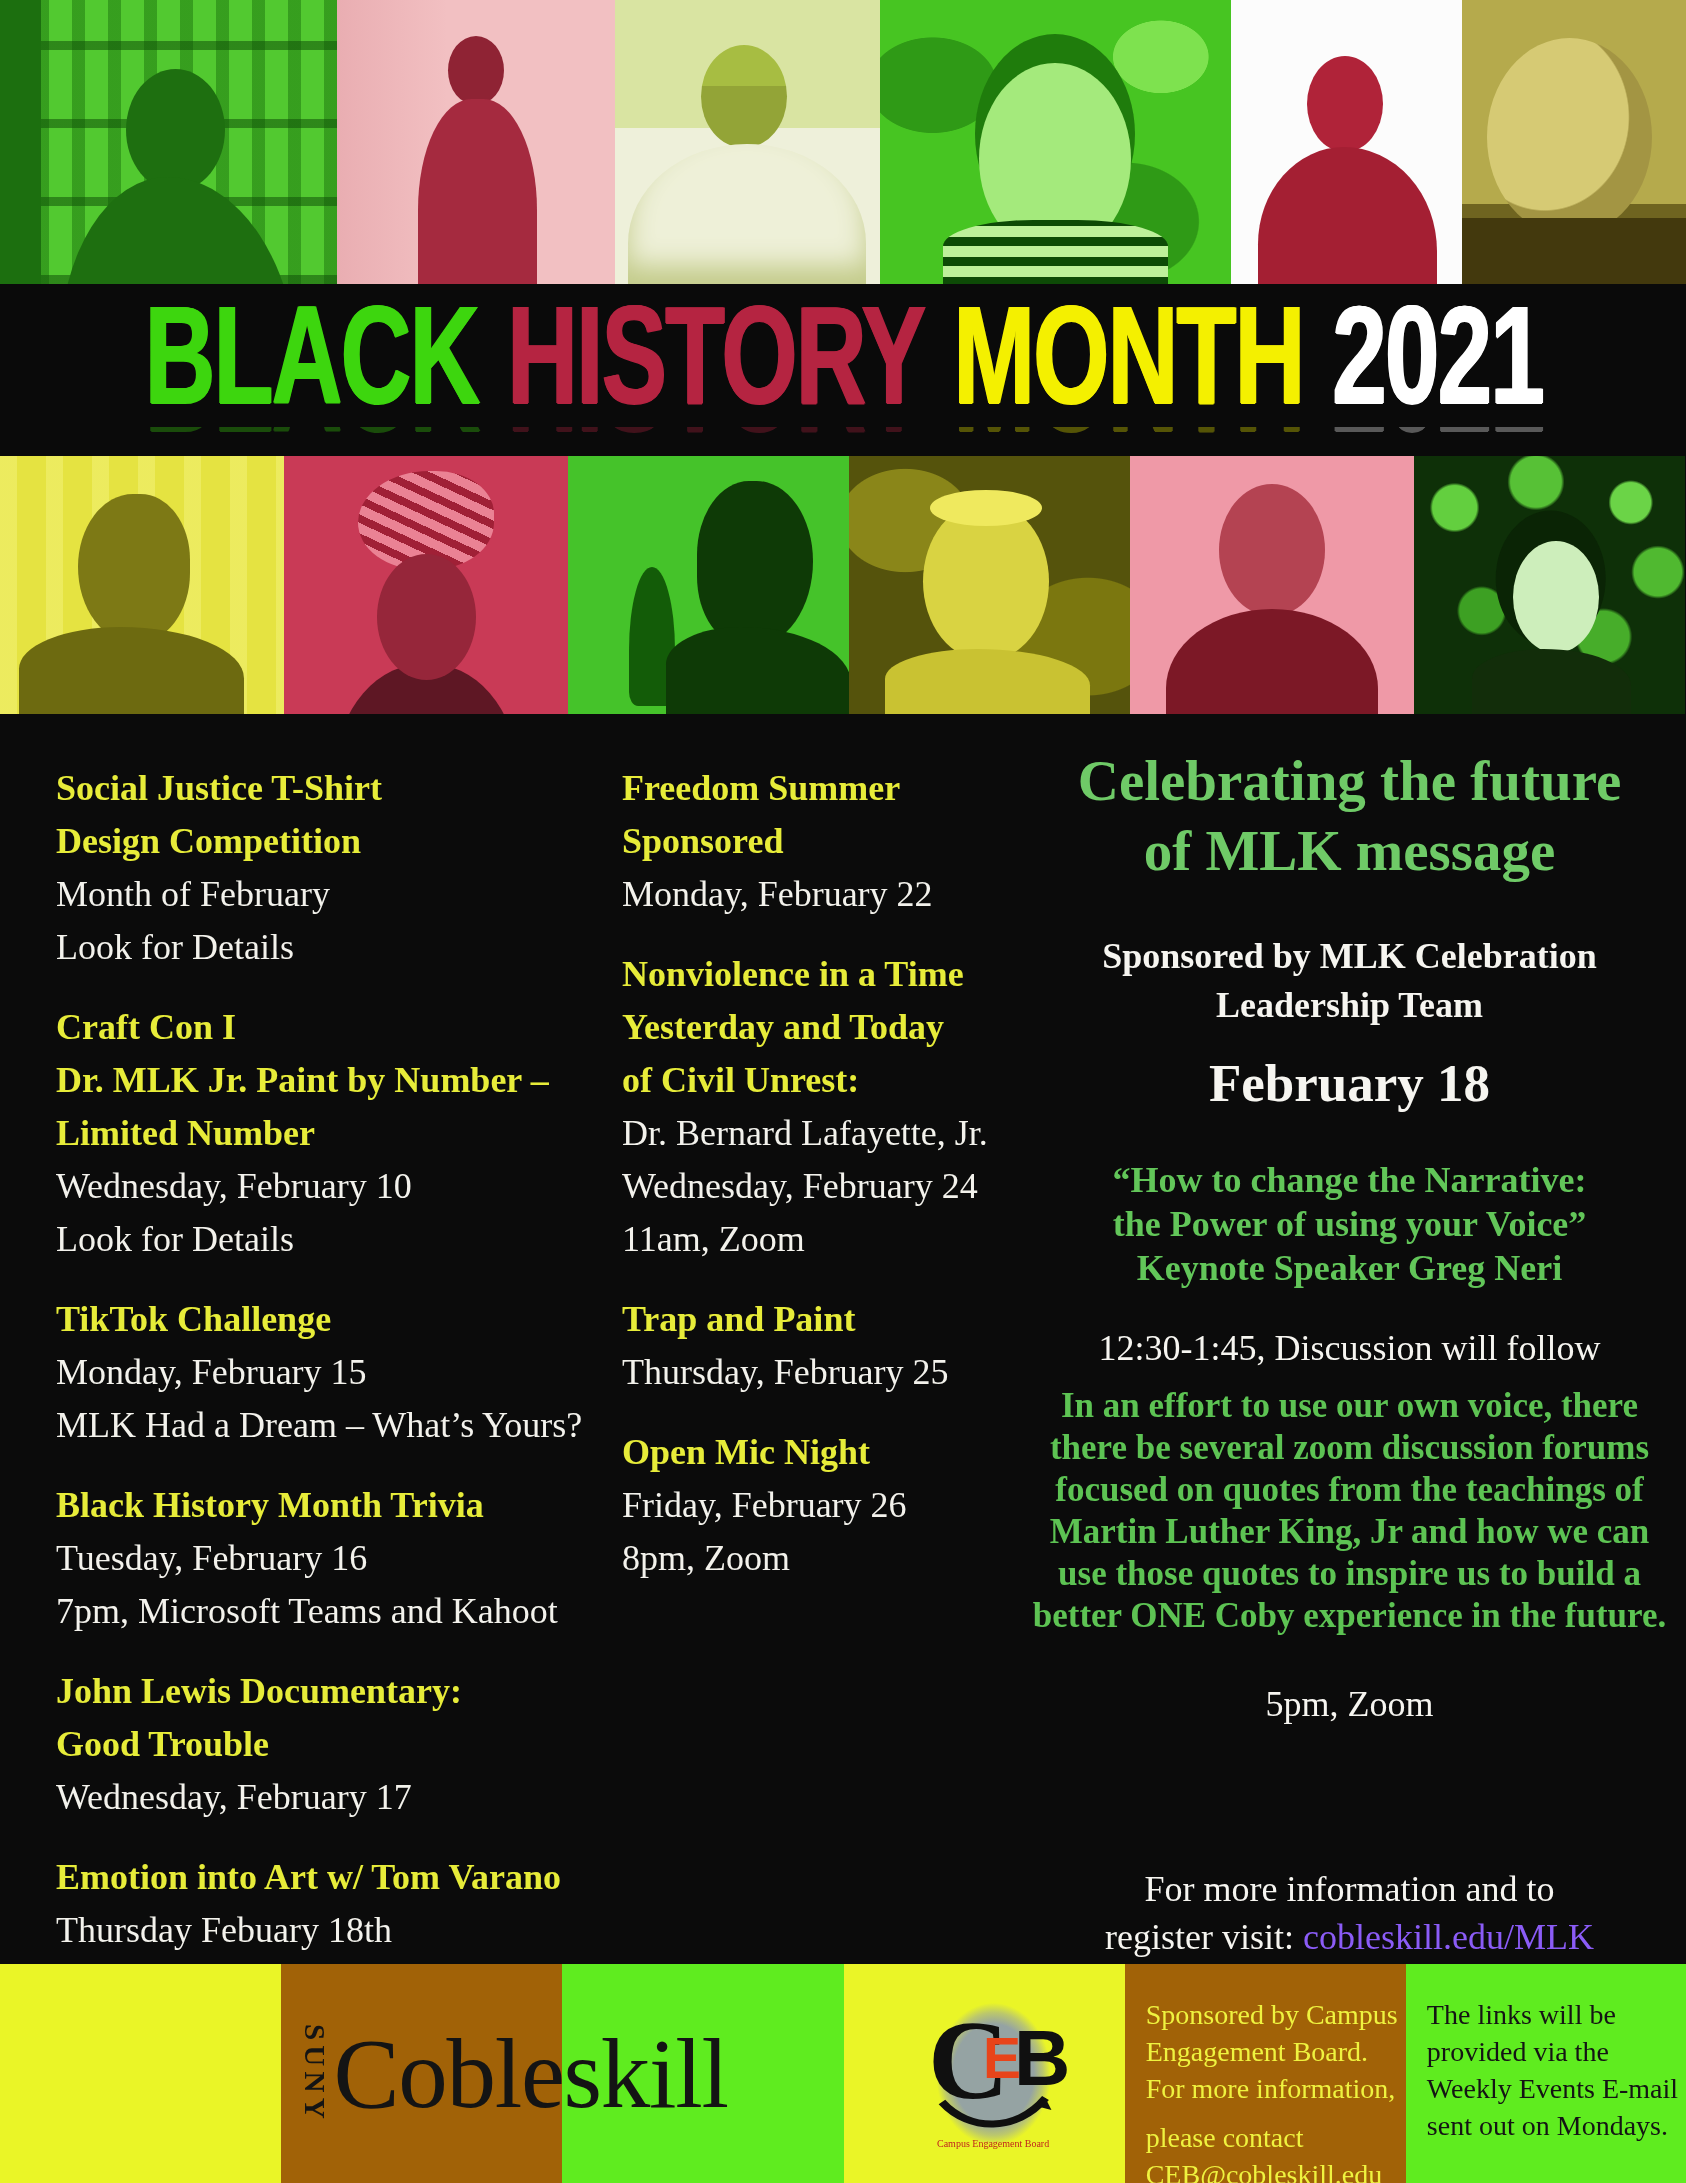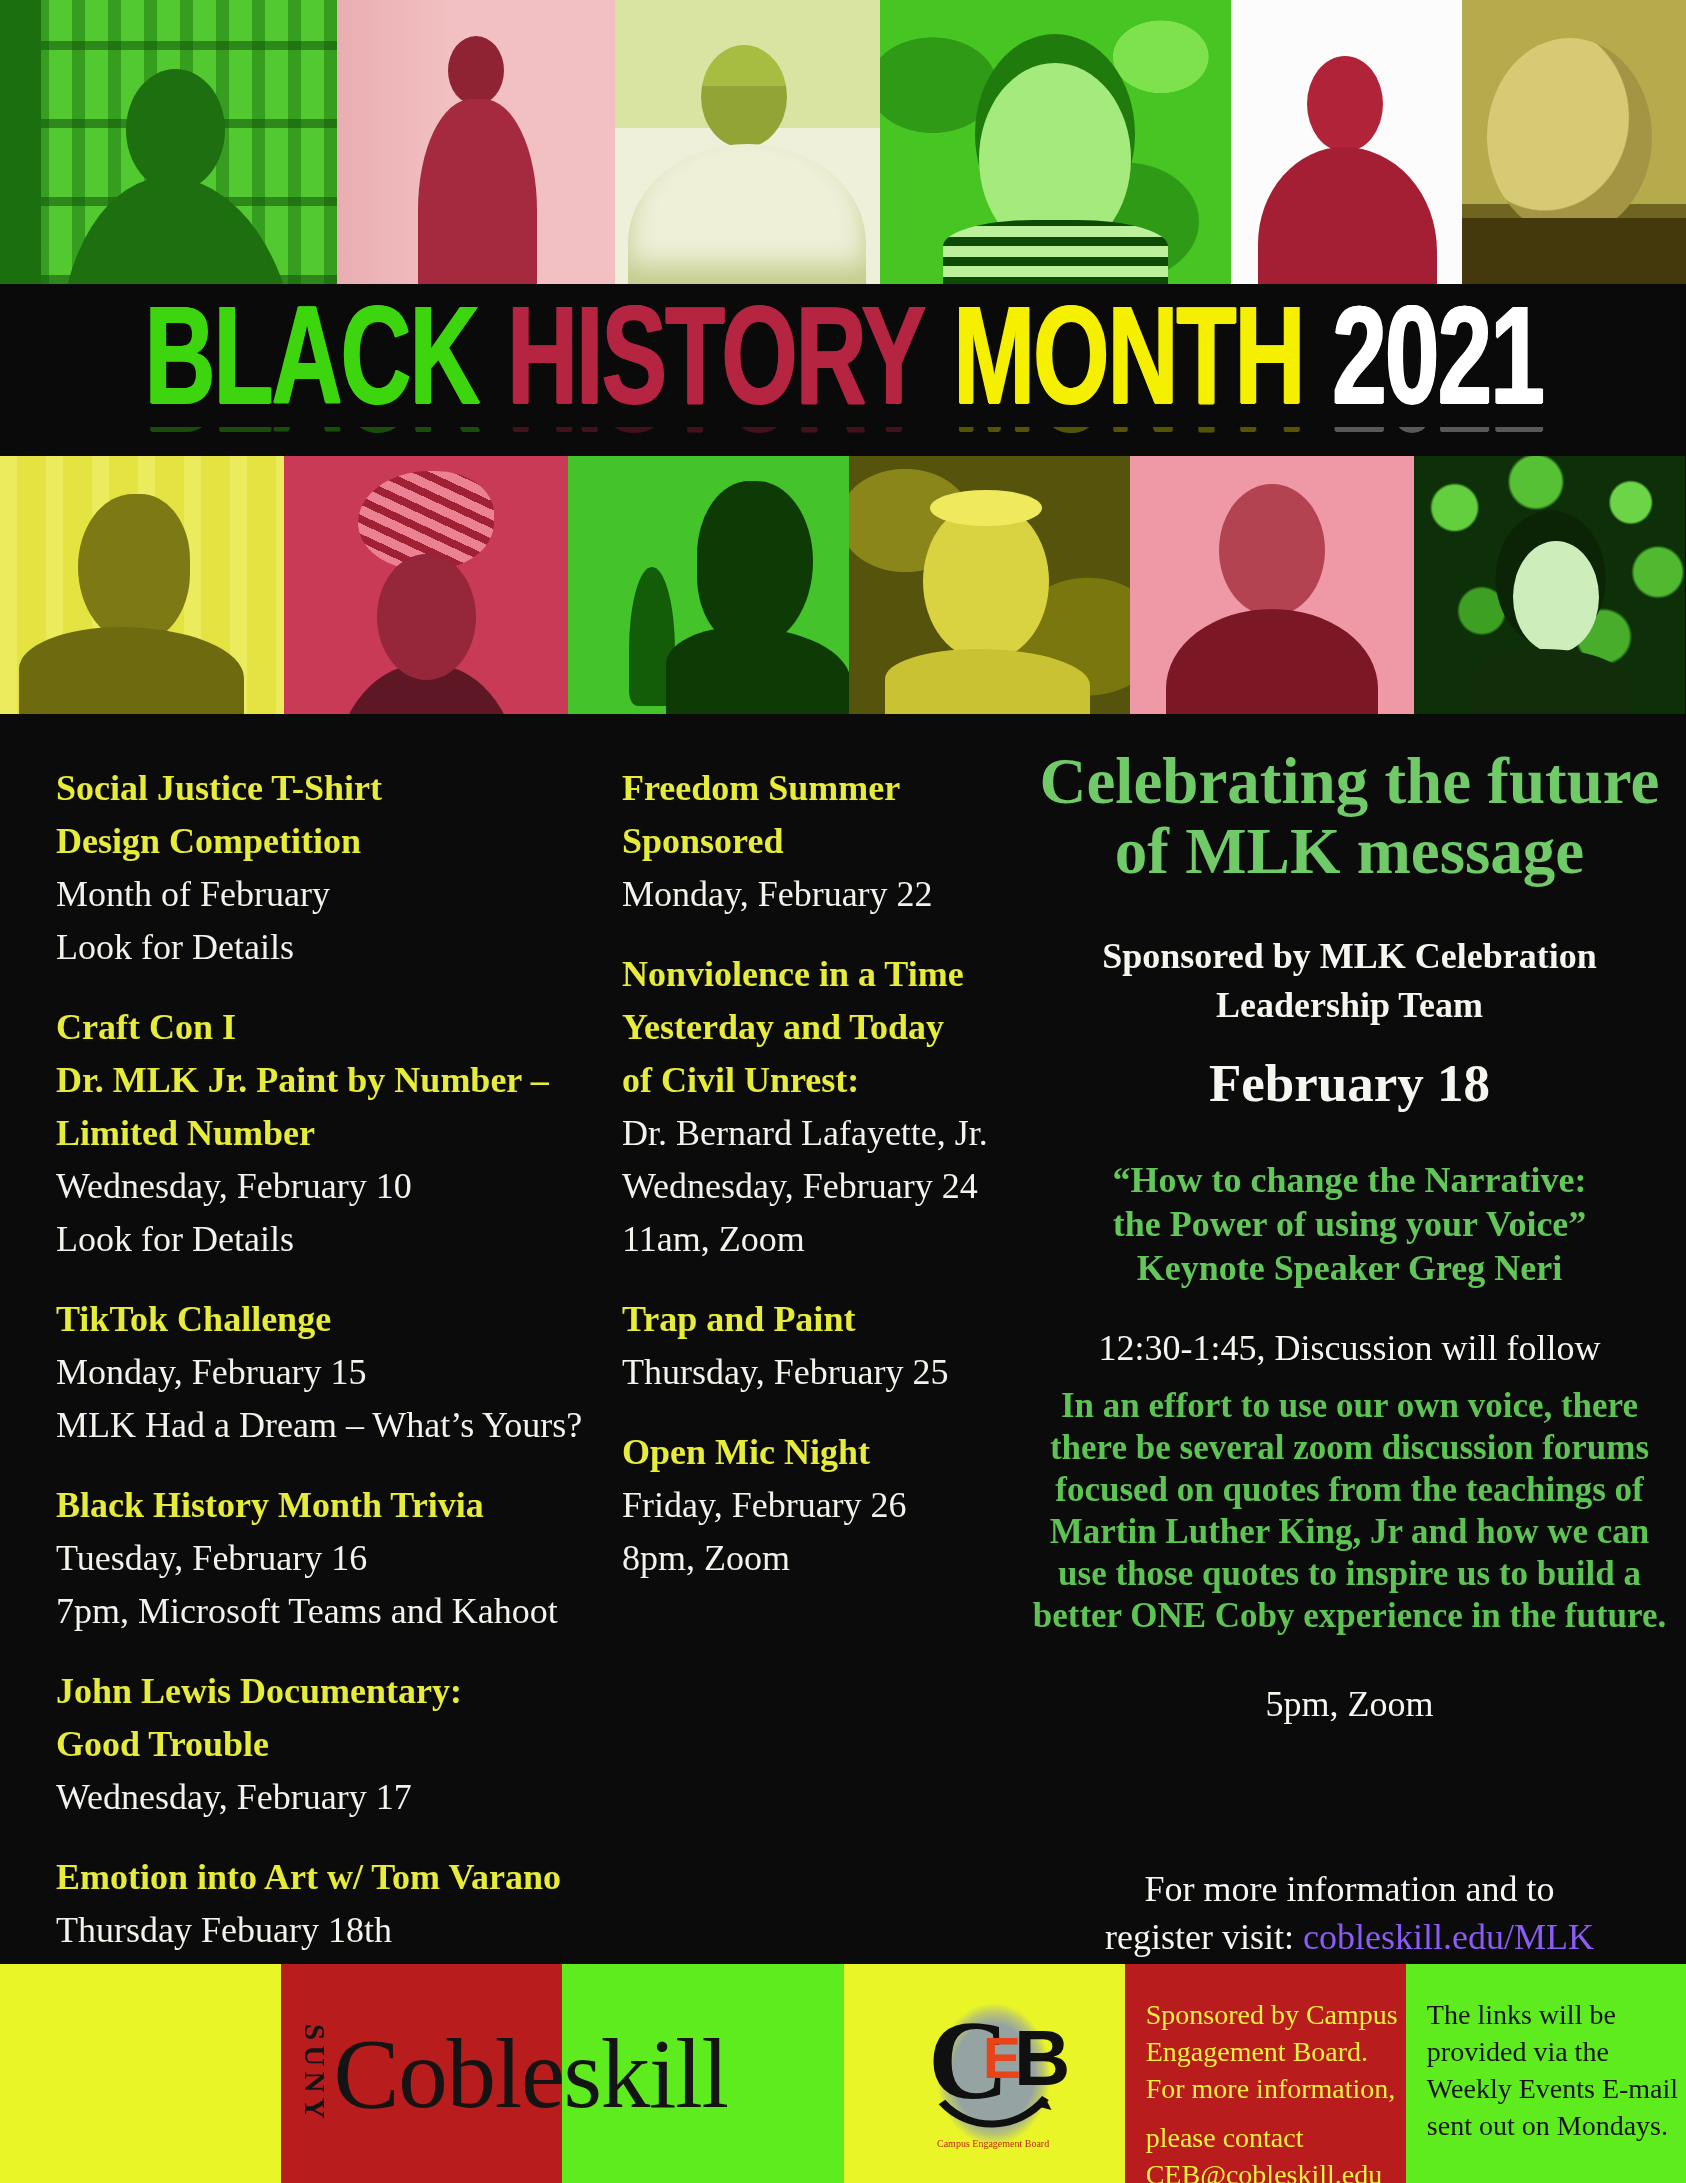--- a/index.html
+++ b/index.html
@@ -105,34 +105,34 @@
   .content{position:absolute;left:0;top:714px;width:1548px;height:1250px;}
   .col{position:absolute;top:48px;}
   .col-left{left:56px;width:549px;}
   .col-mid{left:622px;width:410px;}
   .event{margin-bottom:27px;}
   .ev-t{font-weight:bold;color:#e7ec39;font-size:36px;line-height:53px;white-space:nowrap;}
   .ev-b{color:#f3f2ec;font-size:36px;line-height:53px;white-space:nowrap;}
 
   .col-right{position:absolute;left:1032px;top:0;width:635px;text-align:center;}
   .col-right div{white-space:nowrap;}
-  .r-header{margin-top:32px;font-size:65px;line-height:70px;font-weight:bold;color:#6fca67;}
+  .r-header{margin-top:32px;font-size:57px;line-height:70px;font-weight:bold;color:#6fca67;}
   .r-sponsor{margin-top:46px;font-size:36px;line-height:49px;font-weight:bold;color:#f6f5f0;}
   .r-date{margin-top:20px;font-size:53px;line-height:66px;font-weight:bold;color:#f6f5f0;}
   .r-quote{margin-top:42px;font-size:36px;line-height:44px;font-weight:bold;color:#62c659;}
   .r-time{margin-top:36px;font-size:36px;line-height:44px;color:#f6f5f0;}
   .r-para{margin-top:14.6px;font-size:35px;line-height:42px;font-weight:bold;color:#5dc353;}
   .r-time2{margin-top:44px;font-size:36px;line-height:46px;color:#f6f5f0;}
   .r-info{margin-top:138px;font-size:36px;line-height:48px;color:#f6f5f0;}
   .link-pink{color:#8b5cf6;margin-top:24px;}
 
   
   .footer{position:absolute;left:0;top:1964px;width:1687px;height:219px;display:flex;}
   .f-cell{flex:1;position:relative;}
-  .f-yellow{background:#eaf527;} .f-pink{background:#b91c1c;} .f-green{background:#5fec1f;}
+  .f-yellow{background:#eaf527;} .f-pink{background:#a16207;} .f-green{background:#5fec1f;}
 
   .suny-wrap{position:absolute;left:298px;top:50%;transform:translateY(-50%);
     display:flex;align-items:center;color:#141414;}
   .suny-vert{writing-mode:vertical-rl;font-weight:bold;font-size:29px;letter-spacing:5.3px;margin-right:2.6px;}
   .cobleskill{font-size:99px;line-height:99px;letter-spacing:-1.3px;}
 
   .ceb-wrap{position:absolute;left:916px;top:50%;transform:translateY(-50%);width:155px;height:192px;
     border-radius:50%;background:radial-gradient(50% 50% at 50% 50%,#95a3a3 0 52%,rgba(150,163,163,.55) 64%,rgba(150,163,163,0) 74%);}
   .ceb-c{position:absolute;left:12px;top:26.5px;font-size:112px;line-height:112px;font-weight:bold;color:#101010;}
   .ceb-e{position:absolute;left:67px;top:52px;font-size:57px;line-height:57px;font-weight:bold;

